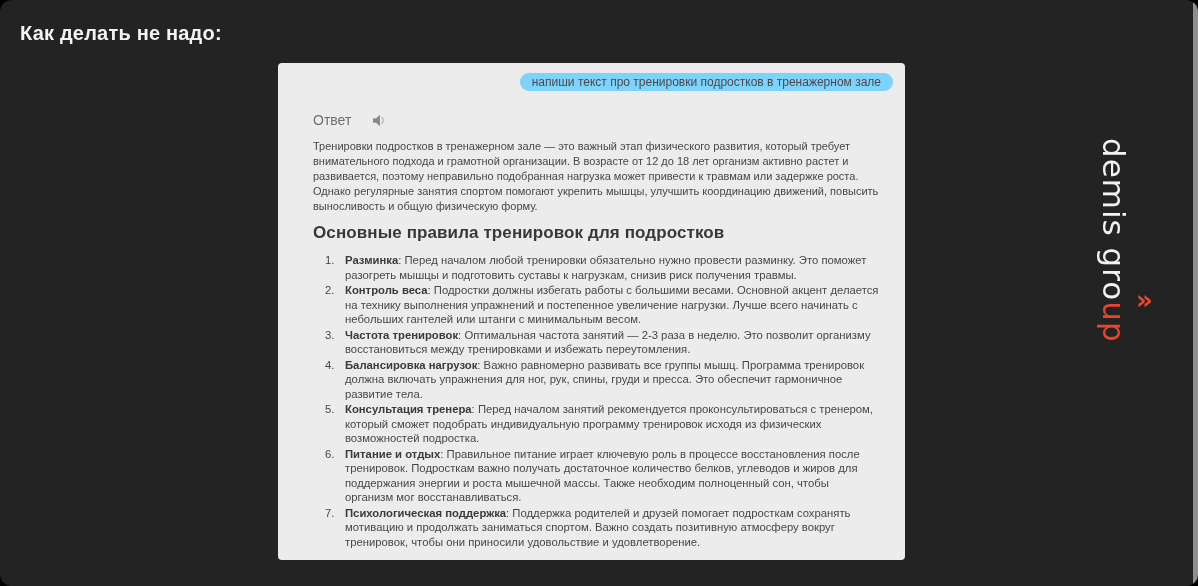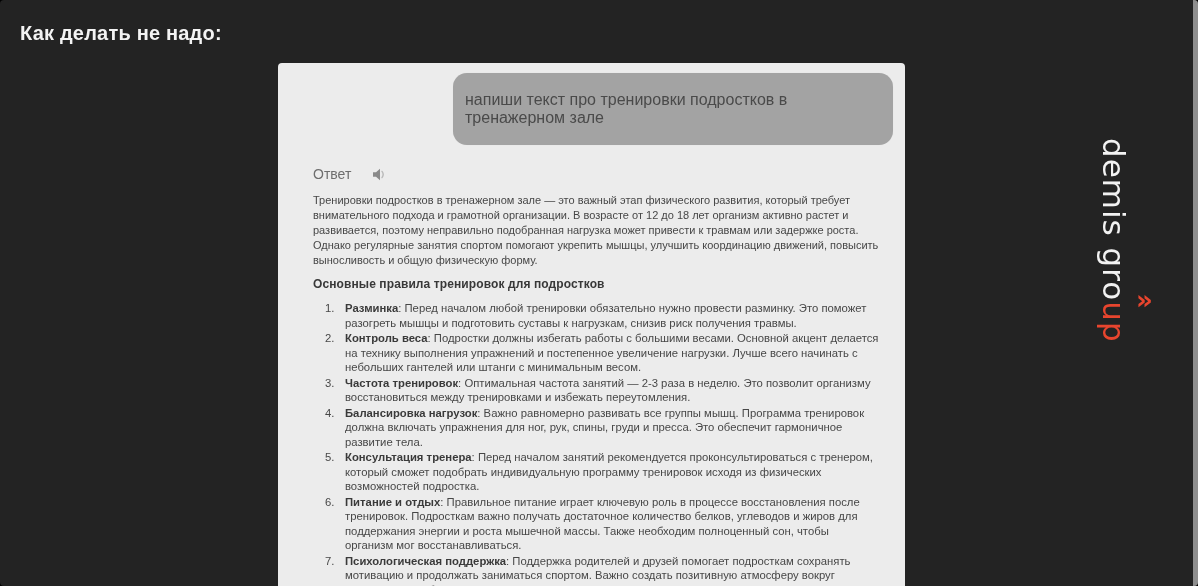--- a/index.html
+++ b/index.html
@@ -2,21 +2,21 @@
 <html><head>
 <meta charset="utf-8">
 <style>
   * { margin: 0; padding: 0; box-sizing: border-box; }
   html, body { width: 1198px; height: 586px; background: #000; overflow: hidden; }
   body { font-family: "Liberation Sans", sans-serif; }
 
   .stage {
     position: absolute; inset: 0;
     background: #232323;
-    border-radius: 4px;
+    border-radius: 12px;
     overflow: hidden;
   }
 
   .page-title {
     position: absolute; left: 20px; top: 22px;
     color: #f3f3f3; font-size: 20px; font-weight: 700;
     letter-spacing: 0.2px;
   }
 
   
@@ -24,24 +24,24 @@
     position: absolute; left: 278px; top: 63px;
     width: 627px; min-height: 495px;
     background: #ececec;
     border-radius: 4px;
     padding: 10px 25px 10px 35px;
     color: #454545;
   }
 
   .bubble-row { display: flex; justify-content: flex-end; margin: 0 -13px 0 0; }
   .user-bubble {
-    background: #a3a3a3;
+    background: #7dd3fc;
     border-radius: 14px;
-    padding: 18px 12px;
-    font-size: 16px;
+    padding: 2px 12px;
+    font-size: 12px;
     color: #4a4a4a;
     max-width: 440px;
     box-shadow: 0 0 1px rgba(0,0,0,0.08);
   }
 
   .answer-row {
     margin-top: 21px;
     display: flex; align-items: center; gap: 21px;
   }
   .answer-label { color: #6e6e6e; font-size: 14px; }
@@ -50,21 +50,21 @@
   .intro {
     margin-top: 11px;
     font-size: 11px;
     line-height: 15px;
     color: #474747;
     width: 567px;
   }
 
   .section-heading {
     margin-top: 9px;
-    font-size: 12px;
+    font-size: 17px;
     font-weight: 600;
     color: #383838;
     letter-spacing: 0.1px;
   }
 
   .rules {
     list-style: none;
     margin-top: 10px;
     width: 567px;
     font-size: 11.3px;

